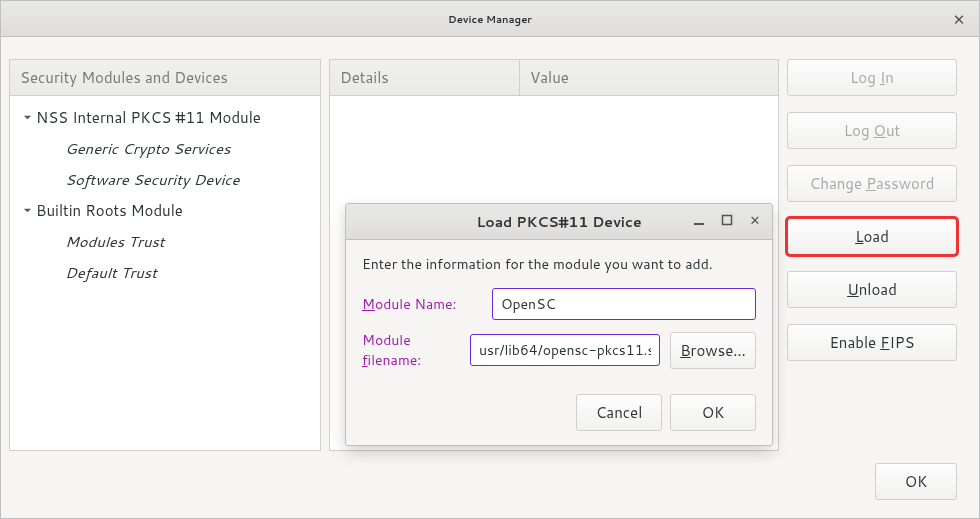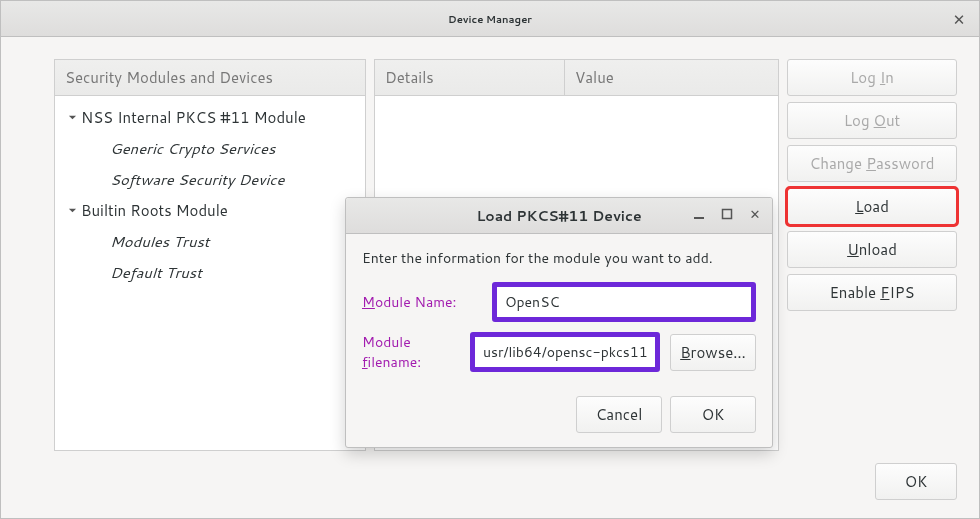--- a/index.html
+++ b/index.html
@@ -1,53 +1,53 @@
 <!DOCTYPE html>
 <html><head>
 <meta charset="utf-8">
 <style>
   * { box-sizing: border-box; }
   html, body { margin: 0; padding: 0; font-family: "Cantarell", "Segoe UI", "Helvetica Neue", Arial, sans-serif; font-size: 14px; color: #2e3436; background: #fff; }
   .window { width: 980px; height: 519px; border: 1px solid #bfbfbf; background: #f6f5f4; position: relative; display: flex; flex-direction: column; }
   .titlebar { height: 36px; background: linear-gradient(#e8e8e7, #dedddc); border-bottom: 1px solid #bfbfbf; display: flex; align-items: center; justify-content: center; position: relative; }
   .titlebar-title { font-weight: 600; color: #2e3436; font-size: 10px; }
   .titlebar-close { position: absolute; right: 10px; top: 8px; width: 20px; height: 20px; display: flex; align-items: center; justify-content: center; cursor: pointer; font-size: 15px; color: #555; }
-  .content { flex: 1; padding: 22px 22px 18px 8px; display: flex; flex-direction: column; margin-left: 45px; }
+  .content { flex: 1; padding: 22px 22px 18px 8px; display: flex; flex-direction: column; }
   .main-row { flex: 1; display: flex; gap: 8px; min-height: 0; }
   .panel { background: #fff; border: 1px solid #cfcfcf; }
   .tree-panel { flex: 0 0 312px; display: flex; flex-direction: column; }
   .details-panel { flex: 1; display: flex; flex-direction: column; }
   .header-cell { background: linear-gradient(#efefee, #eaeae9); border-bottom: 1px solid #cfcfcf; border-right: 1px solid #cfcfcf; padding: 7px 10px; color: #777; font-size: 15px; }
   .header-row { display: flex; }
   .header-cell:last-child { border-right: none; }
   .tree-body { flex: 1; padding: 6px 0; overflow: auto; }
   .tree-item { display: flex; align-items: center; padding: 5px 10px; font-size: 15px; color: #2e3436; cursor: default; }
   .tree-item .expander { width: 14px; height: 14px; display: inline-flex; align-items: center; justify-content: center; margin-right: 2px; }
   .tree-item .expander svg { width: 9px; height: 9px; }
   .tree-child { padding-left: 55px; font-style: italic; }
   .details-body { flex: 1; background: #fff; }
-  .side-buttons { flex: 0 0 170px; display: flex; flex-direction: column; gap: 6px; }
+  .side-buttons { flex: 0 0 170px; display: flex; flex-direction: column; gap: 16px; }
   .btn { background: linear-gradient(#fdfdfd, #f1f1f0); border: 1px solid #cfcfcf; border-radius: 3px; padding: 7px 0; font-size: 15px; color: #2e3436; cursor: pointer; text-align: center; }
   .btn.disabled { color: #a9a9a9; }
   .btn.highlight { outline: 3px solid #e33; outline-offset: -1px; border-color: #e33; }
   .mnemonic { text-decoration: underline; }
   .footer { display: flex; justify-content: flex-end; padding-top: 12px; }
   .footer .btn { width: 82px; }
 
   
-  .dialog { position: absolute; left: 344px; top: 196px; width: 428px; border: 1px solid #bfbfbf; background: #f6f5f4; box-shadow: 0 6px 16px rgba(0,0,0,0.18); border-radius: 3px; }
+  .dialog { position: absolute; left: 344px; top: 202px; width: 428px; border: 1px solid #bfbfbf; background: #f6f5f4; box-shadow: 0 6px 16px rgba(0,0,0,0.18); border-radius: 3px; }
   .dialog-titlebar { height: 36px; background: linear-gradient(#e8e8e7, #dedddc); border-bottom: 1px solid #bfbfbf; display: flex; align-items: center; justify-content: center; position: relative; border-radius: 3px 3px 0 0; }
   .dialog-title { font-weight: 600; font-size: 14px; color: #2e3436; }
   .dialog-controls { position: absolute; right: 8px; top: 7px; display: flex; gap: 10px; }
   .dialog-controls span { width: 18px; height: 18px; display: inline-flex; align-items: center; justify-content: center; cursor: pointer; font-size: 13px; color: #555;}
   .dialog-body { padding: 14px 16px 14px 16px; }
   .dialog-instruction { font-size: 14px; color: #2e3436; margin-bottom: 14px; }
   .form-row { display: flex; align-items: center; gap: 10px; margin-bottom: 10px; }
   .form-label { width: 120px; font-size: 14px; color: #a21caf; text-align: left; }
-  .text-input { flex: 1; border: 5px solid #6d28d9; border-radius: 3px; padding: 5px 8px; font-size: 14px; background: #fff; color: #2e3436; font-family: inherit; }
+  .text-input { flex: 1; border: 1px solid #6d28d9; border-radius: 3px; padding: 5px 8px; font-size: 14px; background: #fff; color: #2e3436; font-family: inherit; }
   .text-input.short { flex: 0 0 190px; width: 190px; }
   .browse-btn { flex: 0 0 86px; }
   .dialog-footer { display: flex; justify-content: flex-end; gap: 8px; margin-top: 24px; }
   .dialog-footer .btn { width: 86px; }
 </style>
 </head>
 <body>
 
 <div class="window">
   <div class="titlebar">

